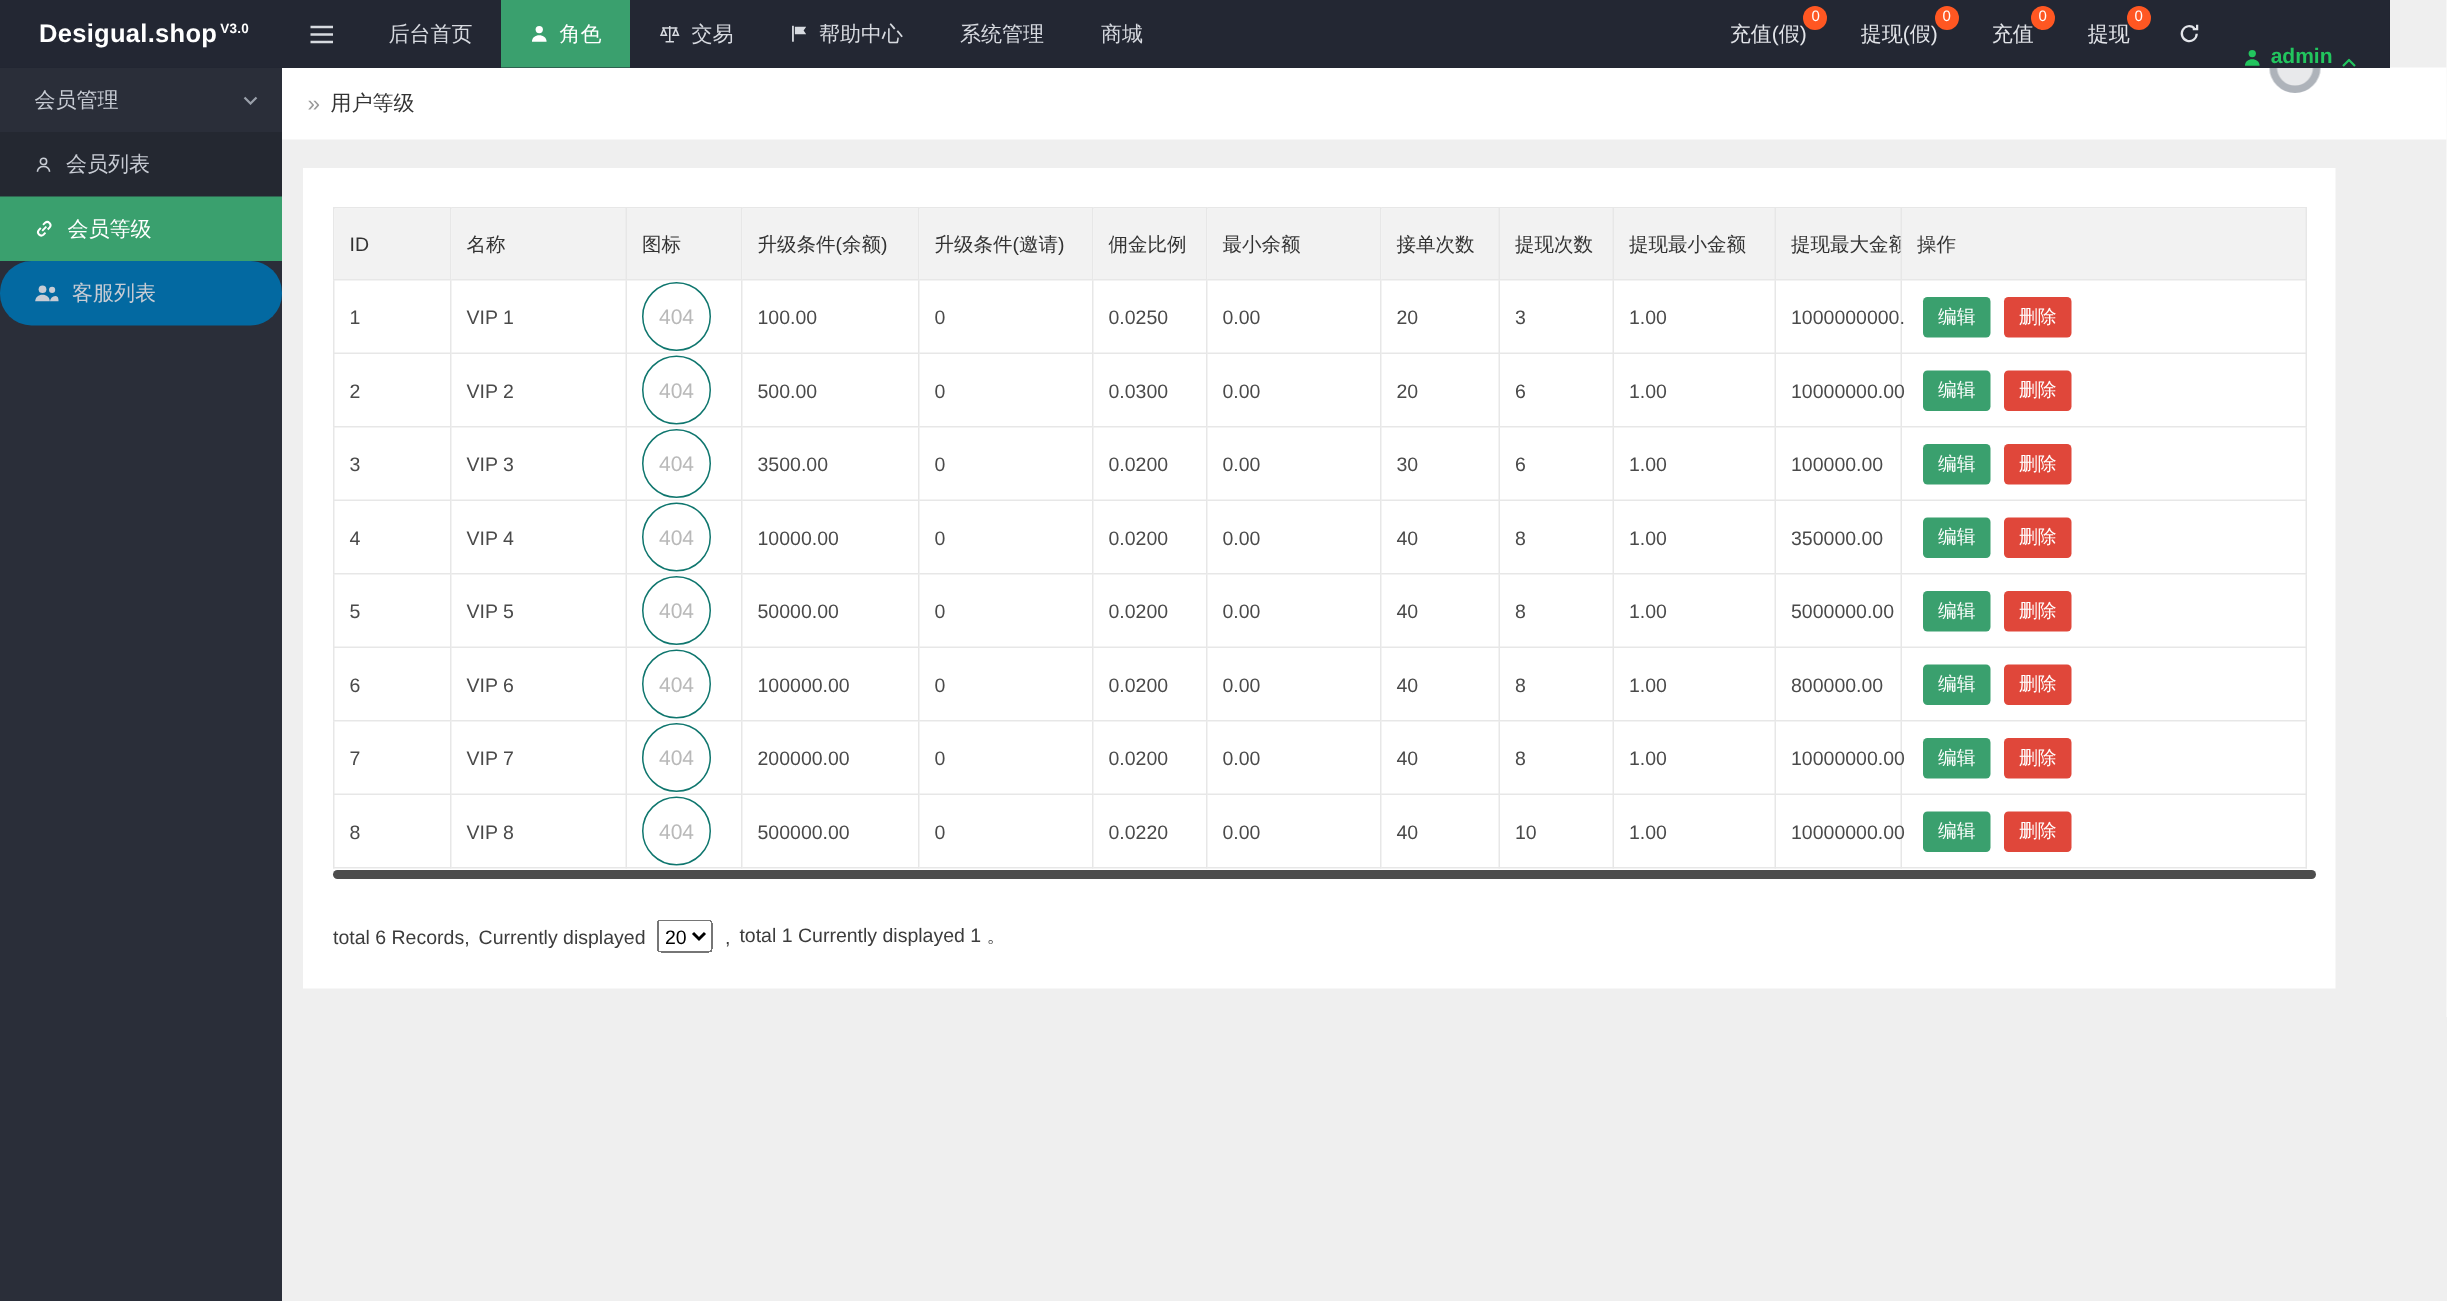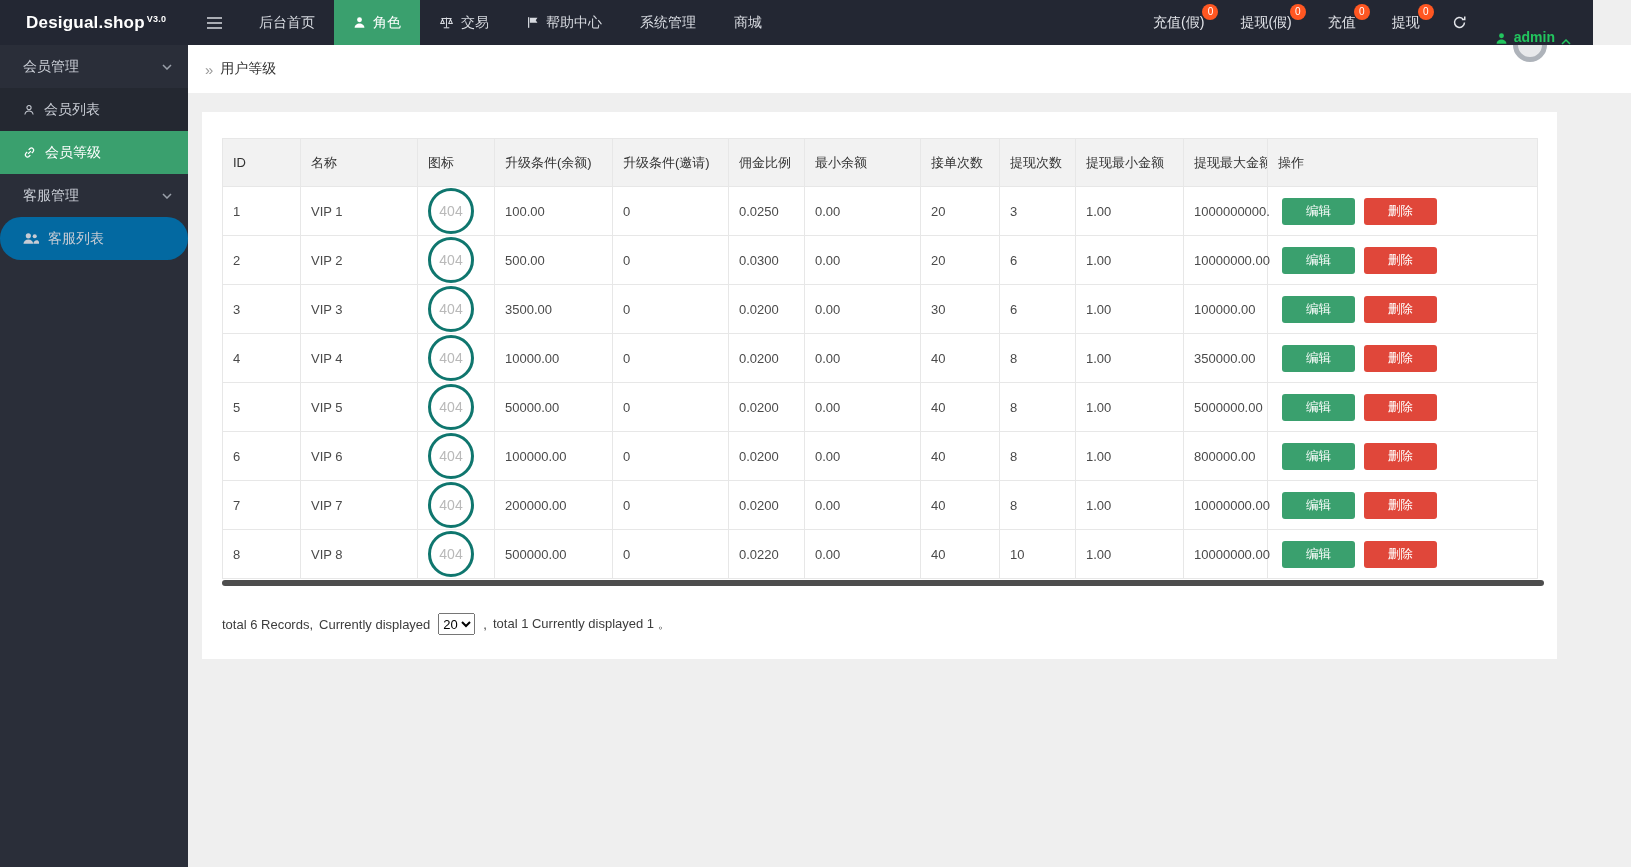--- a/index.html
+++ b/index.html
@@ -35,22 +35,22 @@
   .crumb-sep { color:#9a9a9a; font-size:15px; }
   .content { padding:19px 0 0 14px; }
   .card { width:1355px; background:#fff; padding:26px 20px 24px; min-height:540px; }
 
   table { width:1315px; table-layout:fixed; border-collapse:collapse; font-size:13px; color:#4a4a4a; }
   th, td { border:1px solid #e7e7e7; padding:0 10px; height:49px; text-align:left; font-weight:normal; }
   thead th { background:#f2f2f2; height:48px; color:#333; white-space:nowrap; overflow:hidden; }
   td { background:#fff; }
   td.c-wmax { white-space:nowrap; padding-right:2px; }
   td.c-actions { padding-left:14px; }
-  .icon-404 { width:46px; height:46px; border:3px solid #0f766e; border-radius:50%; display:flex; align-items:center; justify-content:center; color:#b9b9b9; font-size:14px; }
-  .btn { display:inline-block; border:none; border-radius:3px; color:#fff; font-size:12.5px; padding:5px 24px; cursor:pointer; font-family:inherit; }
+  .icon-404 { width:46px; height:46px; border:1px solid #0f766e; border-radius:50%; display:flex; align-items:center; justify-content:center; color:#b9b9b9; font-size:14px; }
+  .btn { display:inline-block; border:none; border-radius:3px; color:#fff; font-size:12.5px; padding:5px 10px; cursor:pointer; font-family:inherit; }
   .btn-edit { background:#3aa06e; margin-right:9px; }
   .btn-delete { background:#e0473a; }
   .hscrollbar { width:1322px; height:6px; background:#4d4d4d; border-radius:3px; margin-top:1px; cursor:pointer; }
 
   .table-footer { margin-top:27px; font-size:13px; color:#3c3c3c; display:flex; align-items:center; gap:6px; }
   .table-footer select { font-size:13px; height:22px; margin:0 2px; }
 
   
   .float-ring { position:fixed; top:28px; right:84px; width:34px; height:34px; border-radius:50%; border:5px solid #aeb3ba; background:#e8e9eb; z-index:5; }
 </style>
@@ -168,28 +168,20 @@
   </div>
   <div class="side-item active">
     <span class="side-icon">
         <svg width="13" height="13" viewBox="0 0 16 16" fill="none" stroke="currentColor" stroke-width="1.6">
           <path d="M6.3 9.7l3.4-3.4"></path>
           <path d="M7 4.8l1.7-1.7a2.7 2.7 0 0 1 3.8 3.8L10.8 8.6"></path>
           <path d="M9 11.2l-1.7 1.7a2.7 2.7 0 0 1-3.8-3.8L5.2 7.4"></path>
         </svg>
       </span>
     <span>会员等级</span>
-  </div>
-  <div class="side-item group">
-    <span>客服管理</span>
-    <span class="chev">
-        <svg width="10" height="6" viewBox="0 0 10 6" fill="none" stroke="currentColor" stroke-width="1.5">
-          <path d="M1 1l4 4 4-4"></path>
-        </svg>
-      </span>
   </div>
   <div class="side-item darkest">
     <span class="side-icon">
         <svg width="16" height="13" viewBox="0 0 18 14" fill="currentColor">
           <circle cx="6" cy="4" r="2.9"></circle>
           <path d="M.5 13c.3-3 2.4-4.8 5.5-4.8S11.2 10 11.5 13z"></path>
           <circle cx="13.2" cy="4.5" r="2.3"></circle>
           <path d="M11.6 13c.3-2.4 1.8-4 4-4 1.6 0 2.7 1.6 2.9 4z"></path>
         </svg>
       </span>

